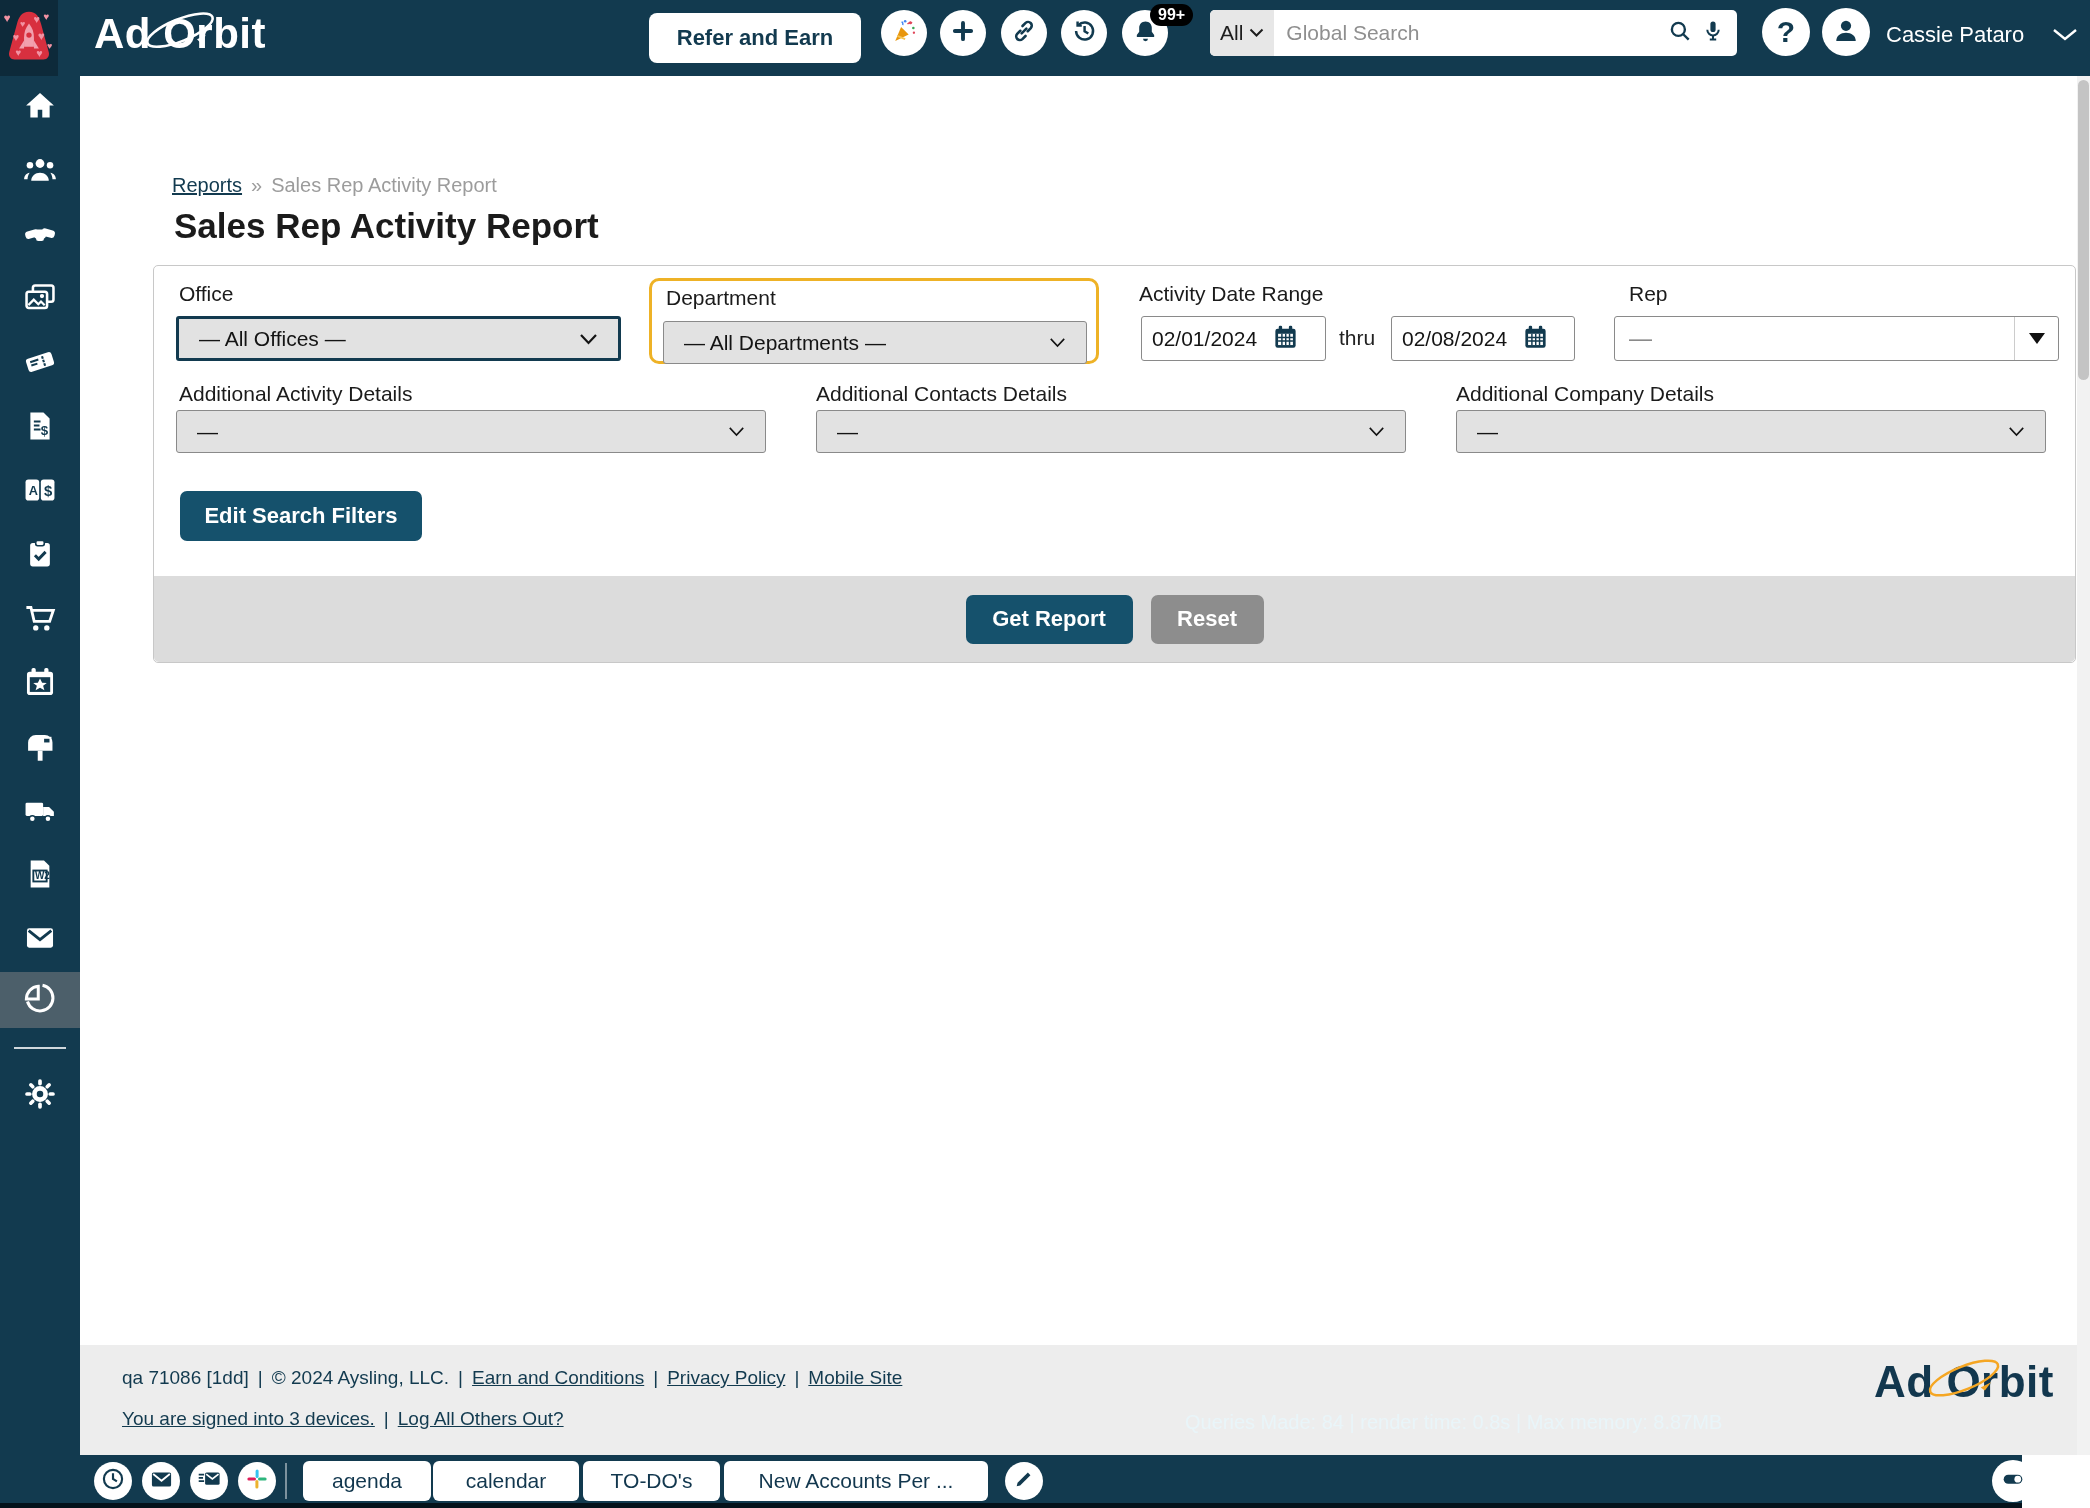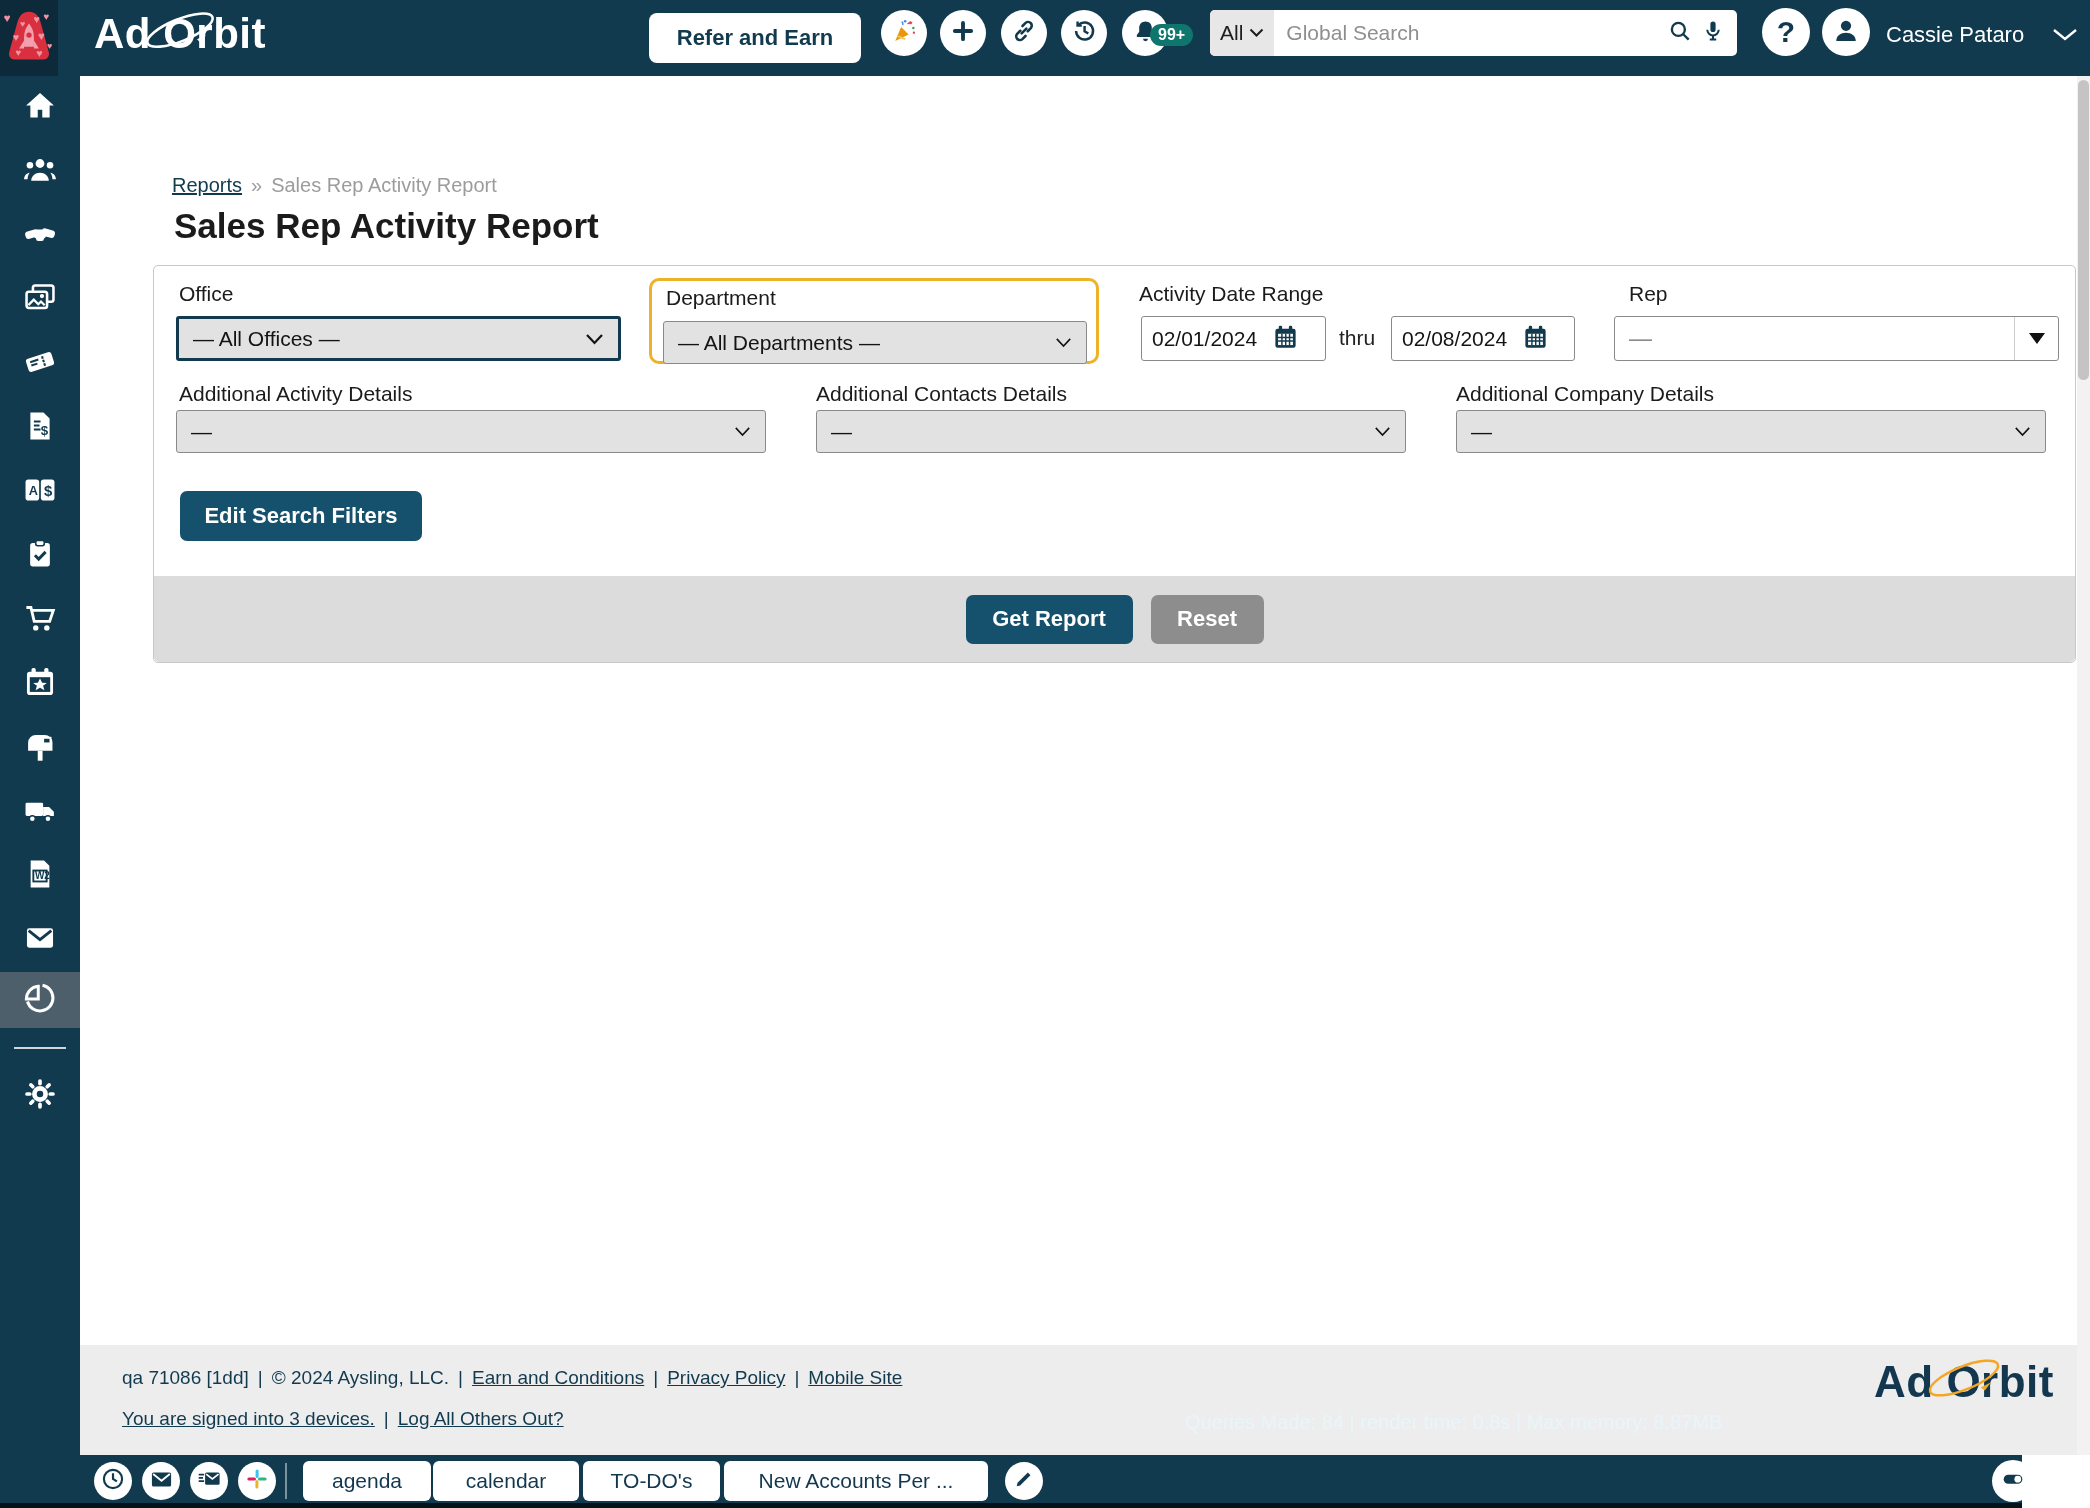--- a/index.html
+++ b/index.html
@@ -7,21 +7,21 @@
   body { font-family:"Liberation Sans", sans-serif; background:#fff; position:relative; overflow:hidden; }
 
   
   .header { position:absolute; left:0; top:0; width:2090px; height:76px; background:#123a4f; }
   .logo-tile { position:absolute; left:0; top:0; width:58px; height:76px; background:#0d2a3a; display:flex; align-items:center; justify-content:center; }
   .brand { position:absolute; left:94px; top:10px; display:flex; align-items:baseline; color:#fff; font-size:42px; font-weight:bold; letter-spacing:.5px; }
   .orbit-o { position:relative; display:inline-block; }
   .orbit-o svg { position:absolute; left:50%; top:50%; transform:translate(-50%,-58%); pointer-events:none; }
   .refer-btn { position:absolute; left:649px; top:13px; width:212px; height:50px; background:#fff; border:none; border-radius:8px; color:#123a4f; font-weight:bold; font-size:22px; font-family:inherit; display:flex; align-items:center; justify-content:center; cursor:pointer; }
   .hicon { position:absolute; top:10px; width:46px; height:46px; border-radius:50%; background:#fff; display:flex; align-items:center; justify-content:center; cursor:pointer; }
-  .badge { position:absolute; top:-6px; left:28px; background:#0f766e; color:#fff; font-size:16px; font-weight:bold; padding:3px 8px; border-radius:14px; line-height:1;margin-top:20px; }
+  .badge { position:absolute; top:-6px; left:28px; background:#000000; color:#fff; font-size:16px; font-weight:bold; padding:3px 8px; border-radius:14px; line-height:1; }
   .searchbar { position:absolute; left:1210px; top:10px; width:527px; height:46px; background:#fff; border-radius:5px; display:flex; align-items:center; overflow:hidden; }
   .scope { height:100%; background:#e7e7e7; display:flex; align-items:center; gap:6px; padding:12px 10px; font-size:21px; color:#1d1d1d; cursor:pointer; }
   .searchbar input { flex:1; border:none; outline:none; font-size:21px; color:#333; padding:0 12px; font-family:inherit; }
   .searchbar input::placeholder { color:#8f8f8f; }
   .sicons { display:flex; align-items:center; gap:8px; padding-right:12px; }
   .help-circle { position:absolute; left:1762px; top:8px; width:48px; height:48px; border-radius:50%; background:#fff; color:#123a4f; font-size:30px; font-weight:bold; display:flex; align-items:center; justify-content:center; cursor:pointer; }
   .avatar-circle { position:absolute; left:1822px; top:8px; width:48px; height:48px; border-radius:50%; background:#fff; display:flex; align-items:center; justify-content:center; cursor:pointer; }
   .username { position:absolute; left:1886px; top:22px; color:#fff; font-size:22px; display:flex; align-items:center; gap:28px; cursor:pointer; }
 
   
@@ -35,21 +35,21 @@
   .breadcrumb { position:absolute; left:92px; top:98px; font-size:20px; color:#9c9c9c; display:flex; gap:9px; }
   .breadcrumb a { color:#123a4f; text-decoration:underline; cursor:pointer; }
   .page-title { position:absolute; left:94px; top:130px; font-size:35px; font-weight:600; color:#1b1b1b; }
   .edit-link { position:absolute; right:18px; top:206px; display:flex; align-items:center; gap:10px; cursor:pointer; }
   .edit-link .pc { width:32px; height:32px; border-radius:50%; background:#123a4f; display:flex; align-items:center; justify-content:center; }
   .edit-link span.t { font-size:22px; color:#2b2b2b; }
 
   .card { position:absolute; left:73px; top:189px; width:1923px; height:398px; border:1px solid #c8c8c8; border-radius:5px; background:#fff; }
   .card-footer { position:absolute; left:0; bottom:0; width:100%; height:86px; background:#dcdcdc; border-radius:0 0 5px 5px; display:flex; align-items:center; justify-content:center; gap:18px; }
   .flabel { position:absolute; font-size:21px; color:#1b1b1b; white-space:nowrap; }
-  .sel { position:absolute; height:45px; background:#e2e2e2; border:1px solid #8a8a8a; border-radius:3px; display:flex; align-items:center; justify-content:space-between; padding:0 14px; font-size:21px; color:#141414; cursor:pointer; }
+  .sel { position:absolute; height:45px; background:#e2e2e2; border:1px solid #8a8a8a; border-radius:3px; display:flex; align-items:center; justify-content:space-between; padding:0 20px; font-size:21px; color:#141414; cursor:pointer; }
   .sel-office { border:3px solid #123a4f; }
   .dept-box { position:absolute; left:495px; top:12px; width:450px; height:86px; border:3px solid #eeb226; border-radius:10px; }
   .dinput { position:absolute; height:45px; background:#fff; border:1px solid #8a8a8a; border-radius:3px; display:flex; align-items:center; padding:0 8px 0 10px; }
   .dinput input { border:none; outline:none; width:120px; font-size:21px; color:#141414; font-family:inherit; }
   .thru { position:absolute; font-size:21px; color:#222; }
   .repbox { position:absolute; height:45px; background:#fff; border:1px solid #8a8a8a; border-radius:3px; display:flex; align-items:center; cursor:pointer; }
   .repbox .val { flex:1; padding:0 14px; font-size:23px; color:#8a8a8a; }
   .repbox .arr { width:44px; height:100%; border-left:1px solid #ccc; display:flex; align-items:center; justify-content:center; }
   .btn-teal { background:#15516c; color:#fff; border:none; border-radius:7px; font-size:22px; font-weight:600; font-family:inherit; cursor:pointer; }
   .btn-gray { background:#8d8d8d; color:#fff; border:none; border-radius:7px; font-size:22px; font-weight:600; font-family:inherit; cursor:pointer; }

